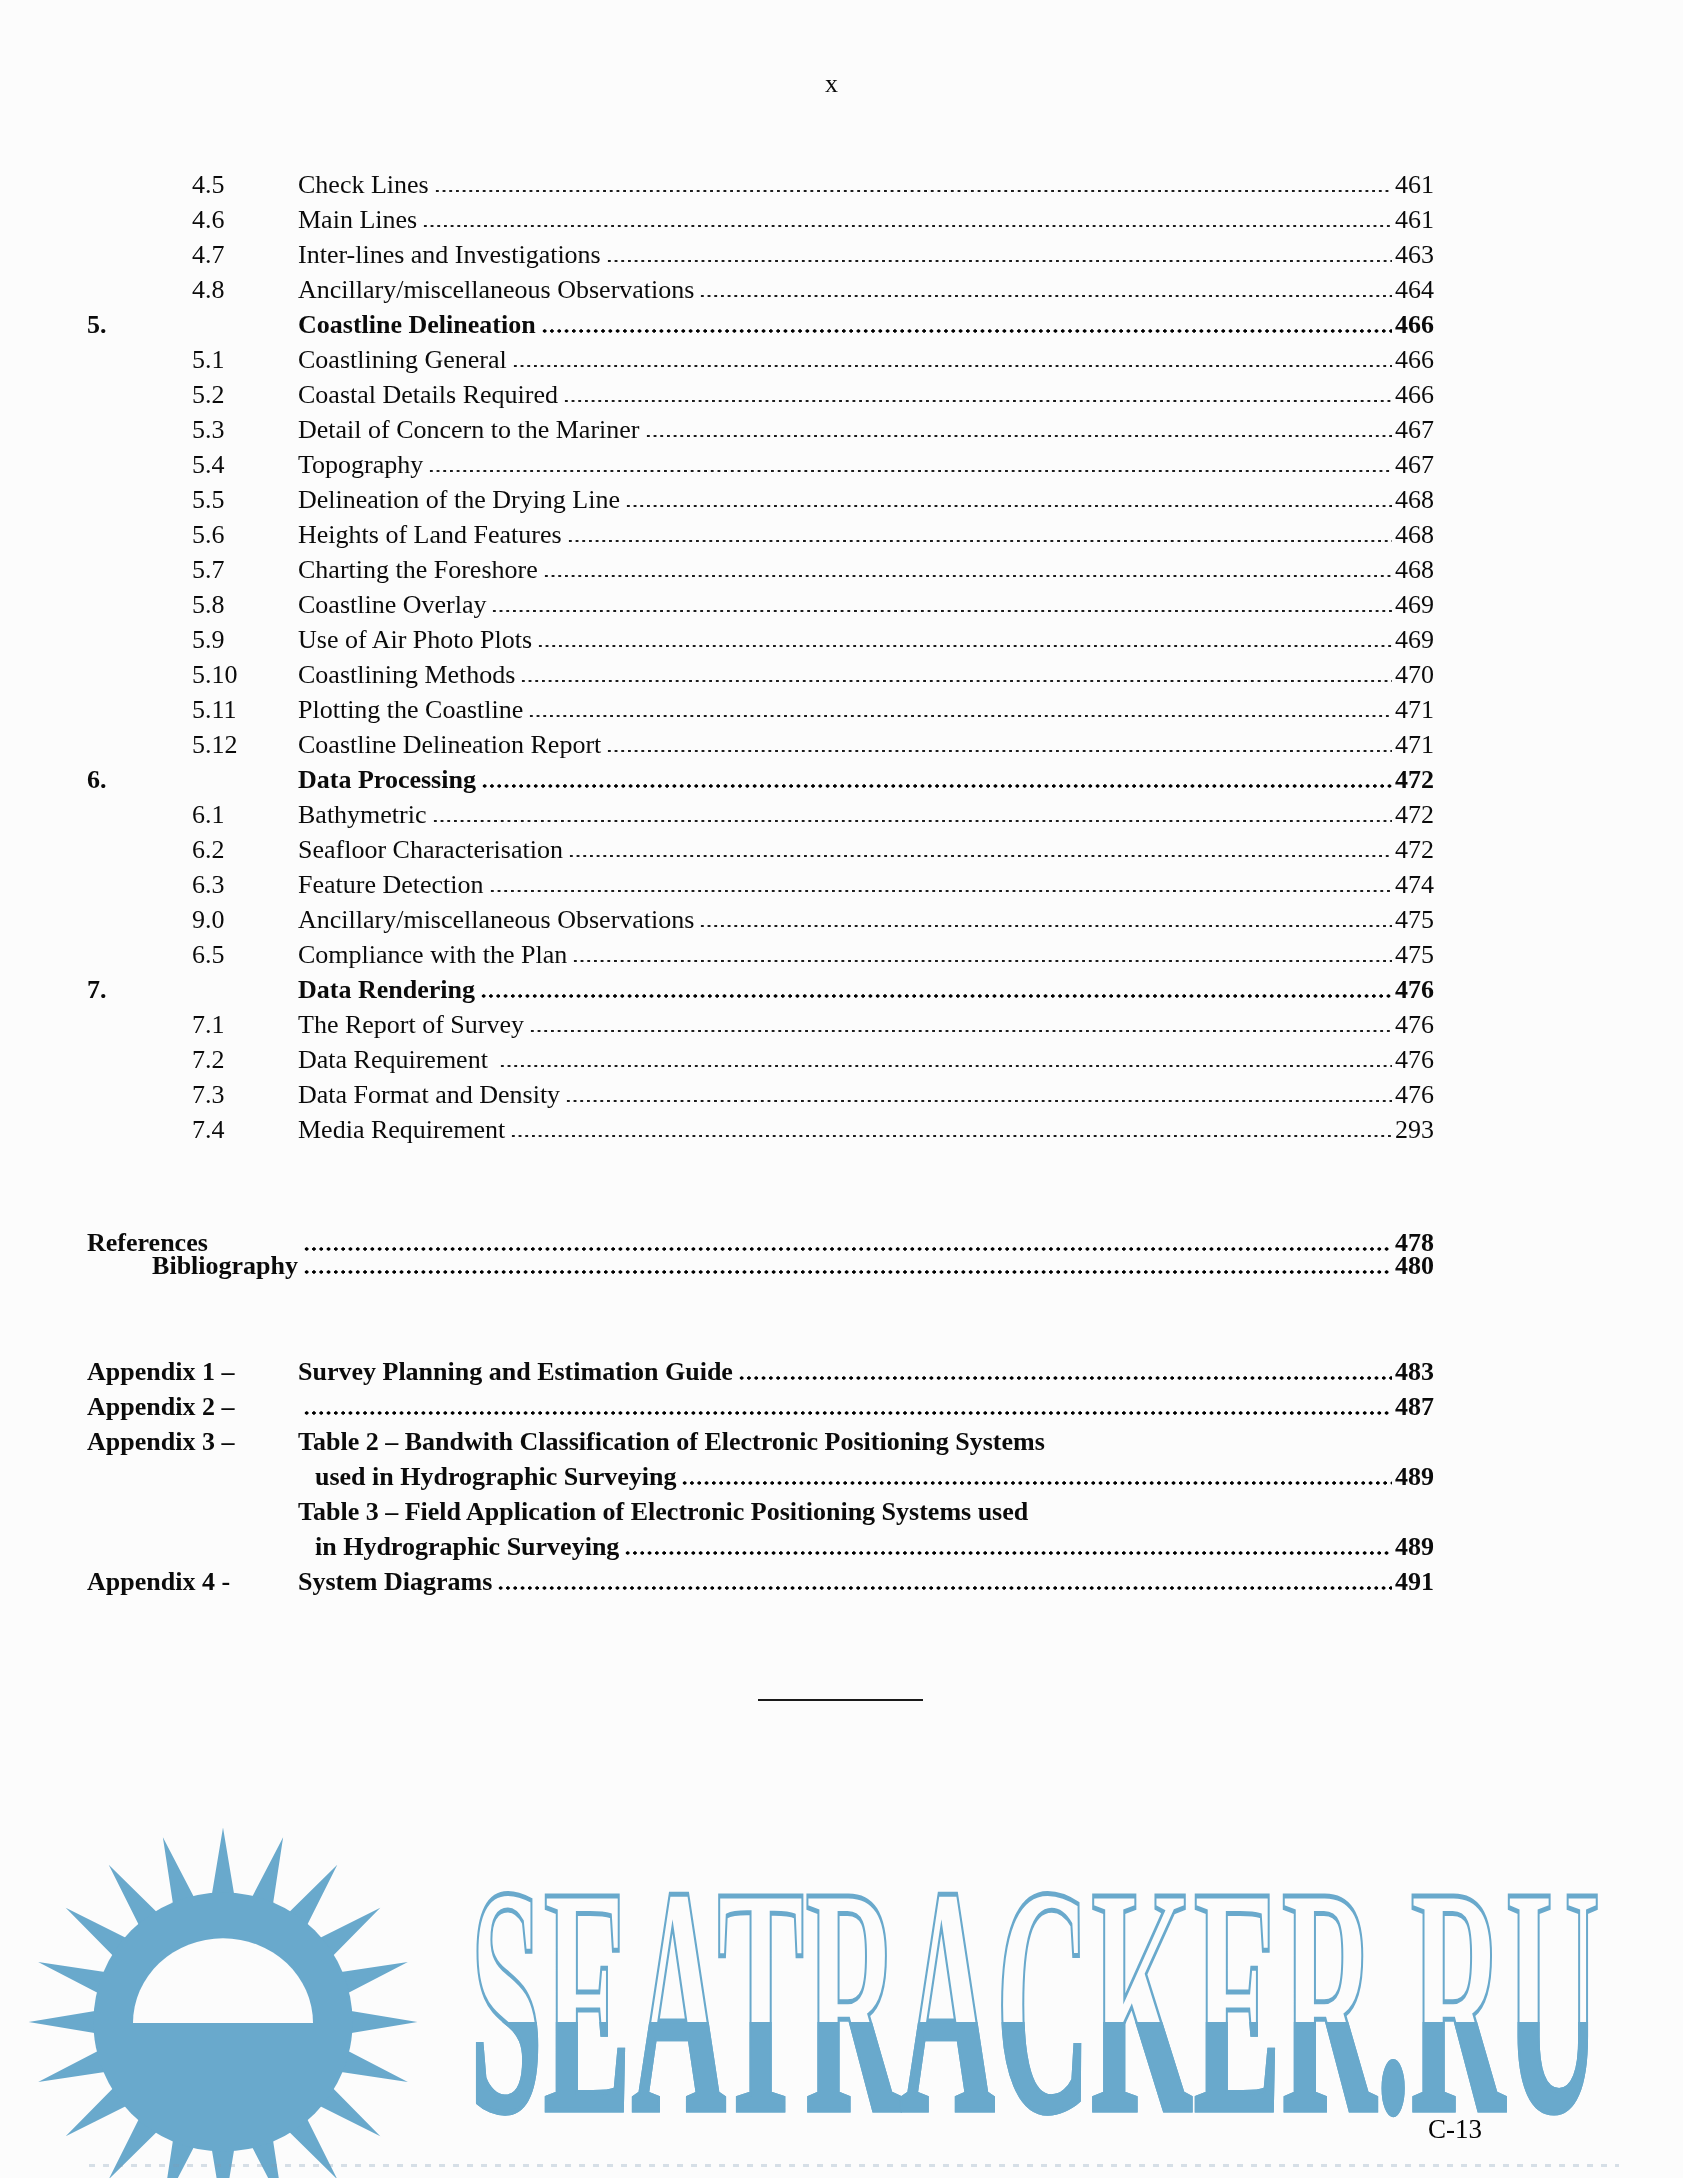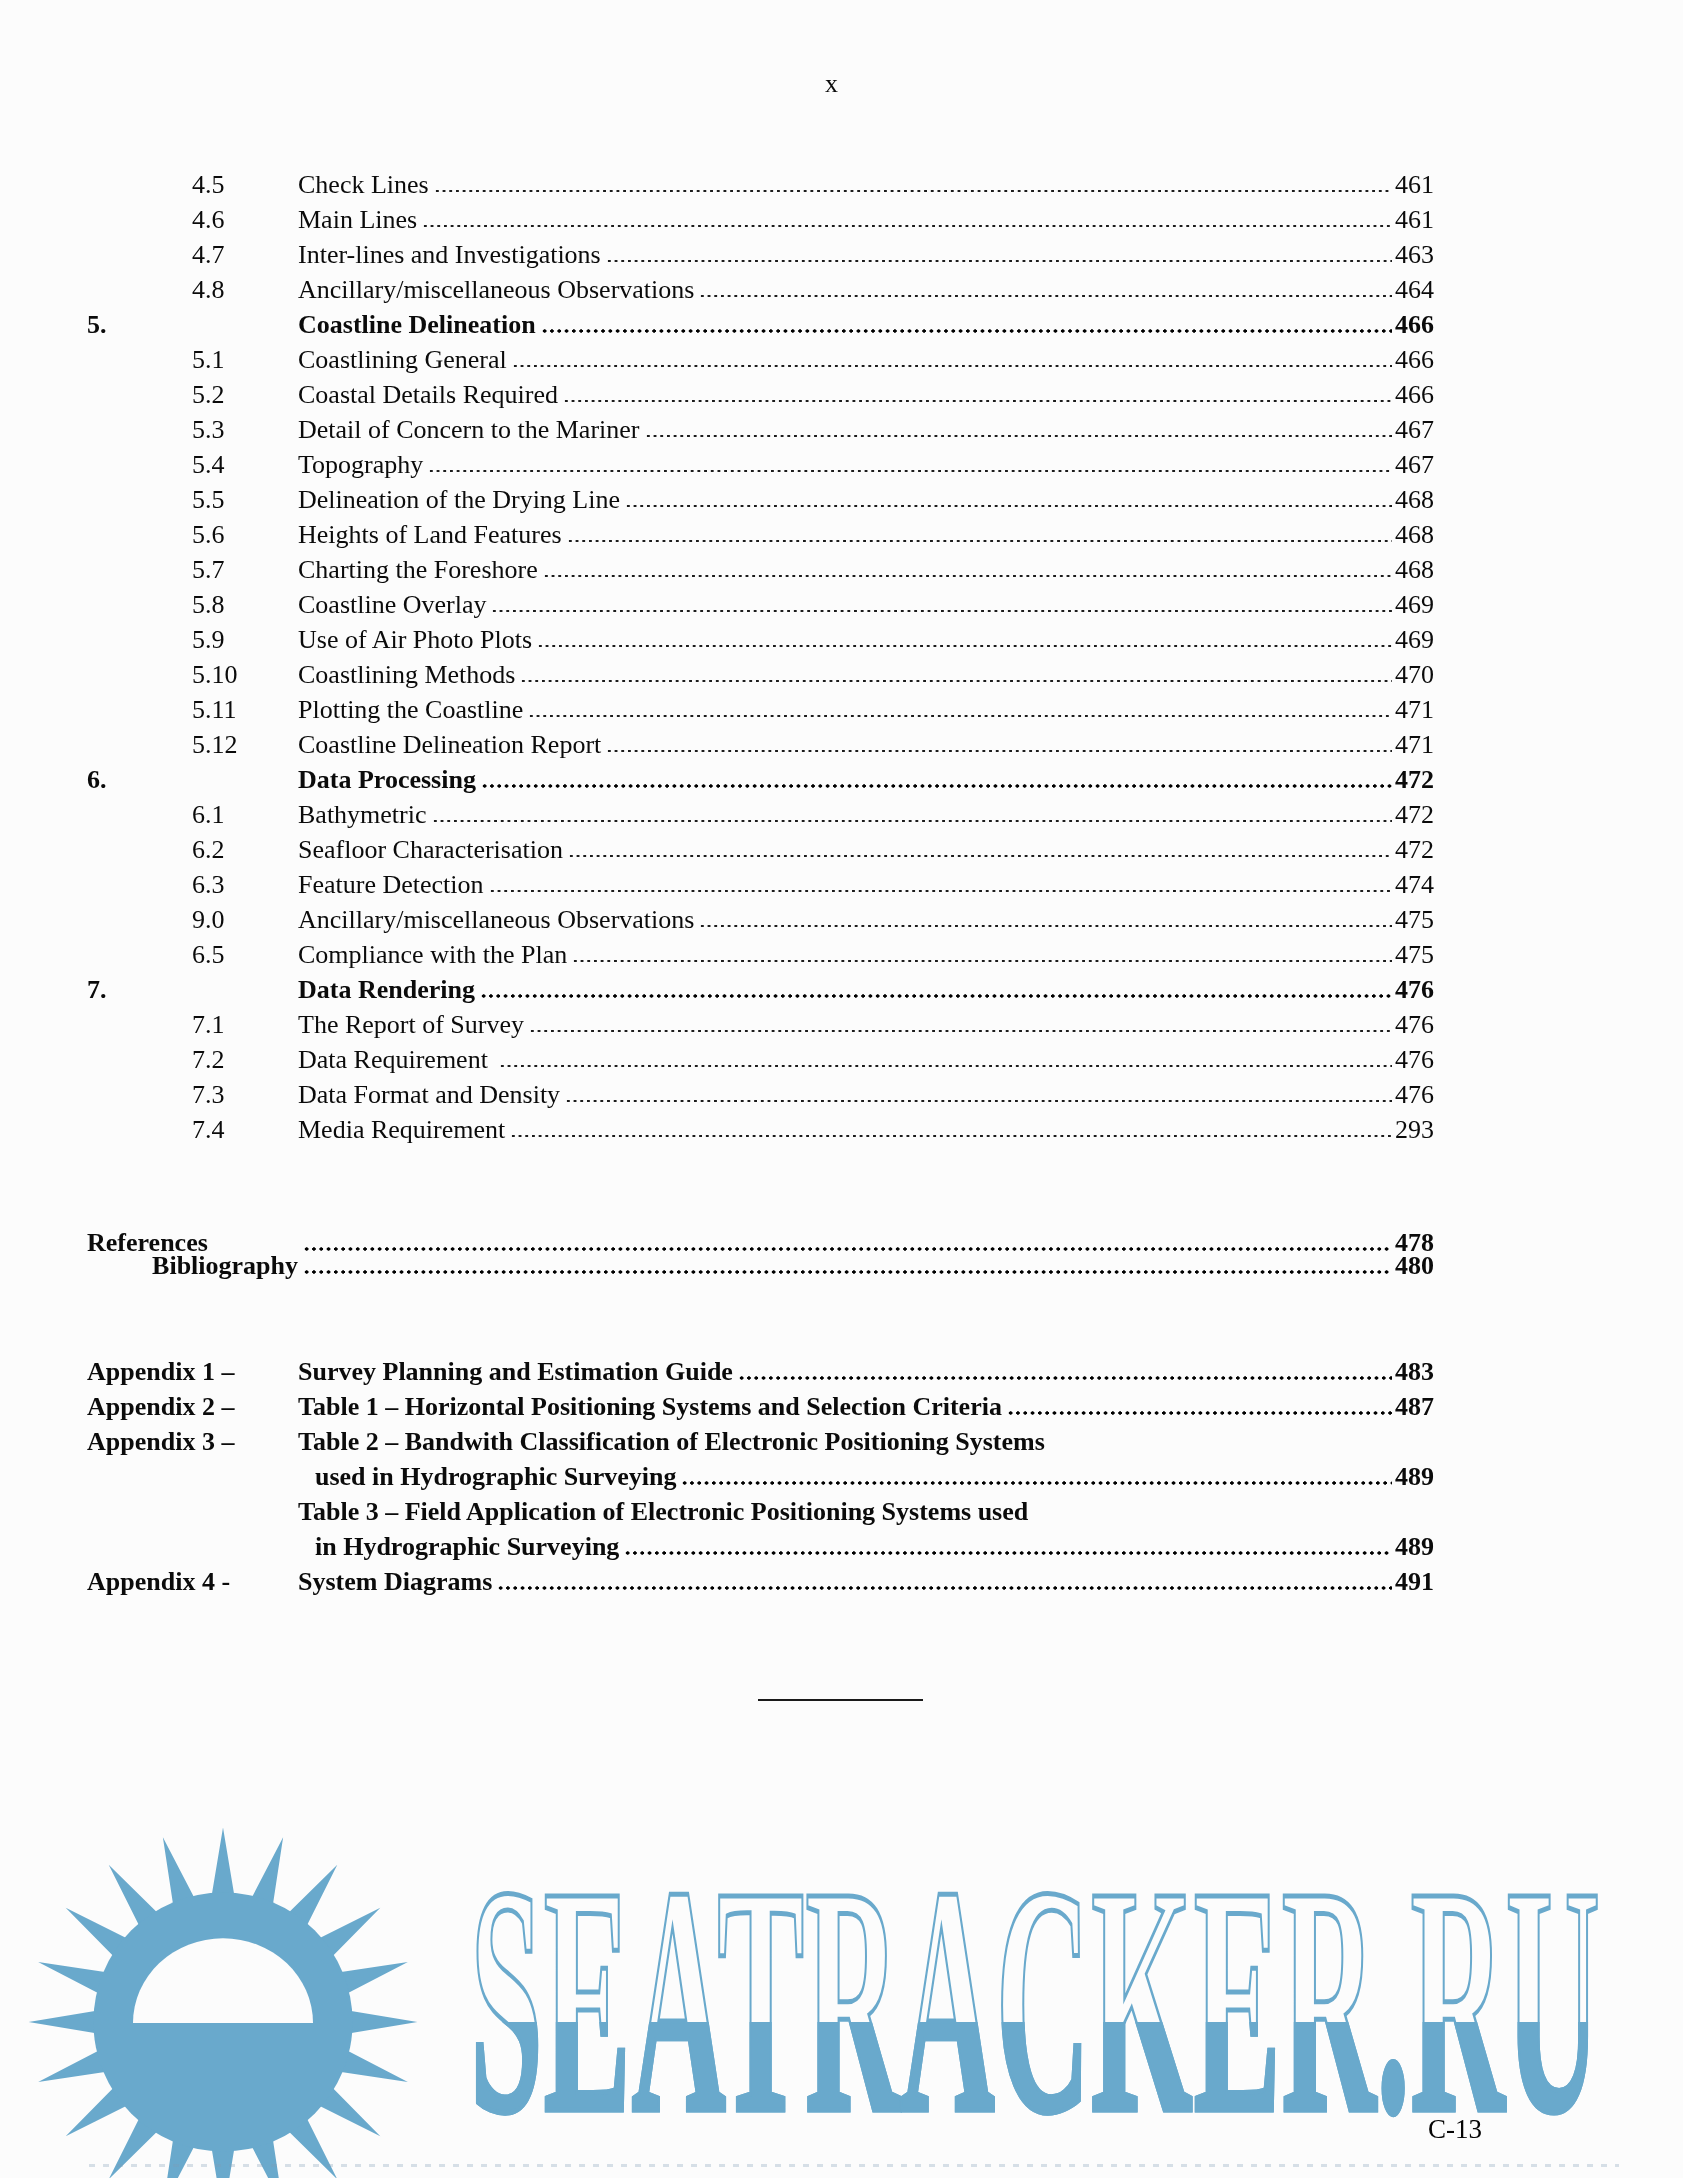--- a/index.html
+++ b/index.html
@@ -115,21 +115,21 @@
       <div class="row sub"><span class="numcol">7.4</span><span class="title">Media Requirement</span><span class="leader"></span><span class="pagenum">293</span></div>
     </div>
 
   <div id="refs">
       <div class="row bold refrow" style="top: 1225px;"><span class="numcol">References</span><span class="leader"></span><span class="pagenum">478</span></div>
       <div class="row bold refrow" style="top: 1248px; text-align: right;"><span class="numcol">Bibliography</span><span class="leader"></span><span class="pagenum">480</span></div>
     </div>
 
   <div id="appendices">
       <div class="row bold"><span class="numcol">Appendix 1 –</span><span class="title">Survey Planning and Estimation Guide</span><span class="leader"></span><span class="pagenum">483</span></div>
-      <div class="row bold"><span class="numcol">Appendix 2 –</span><span class="title">Table 1 – Horizontal Positioning Systems and Selection Criteria</span><span class="leader"></span><span class="pagenum">487</span></div>
+      <div class="row bold"><span class="numcol">Appendix 2 –</span><span class="leader"></span><span class="pagenum">487</span></div>
       <div class="row bold"><span class="numcol">Appendix 3 –</span><span class="title">Table 2 – Bandwith Classification of Electronic Positioning Systems</span></div>
       <div class="row bold"><span class="numcol"></span><span class="title indent">used in Hydrographic Surveying</span><span class="leader"></span><span class="pagenum">489</span></div>
       <div class="row bold"><span class="numcol"></span><span class="title">Table 3 – Field Application of Electronic Positioning Systems used</span></div>
       <div class="row bold"><span class="numcol"></span><span class="title indent">in Hydrographic Surveying</span><span class="leader"></span><span class="pagenum">489</span></div>
       <div class="row bold"><span class="numcol">Appendix 4 -</span><span class="title">System Diagrams</span><span class="leader"></span><span class="pagenum">491</span></div>
     </div>
 
   <div class="separator"></div>
 
   <div class="sun" id="sun"><svg viewBox="-110 -110 220 220" width="396" height="396">

